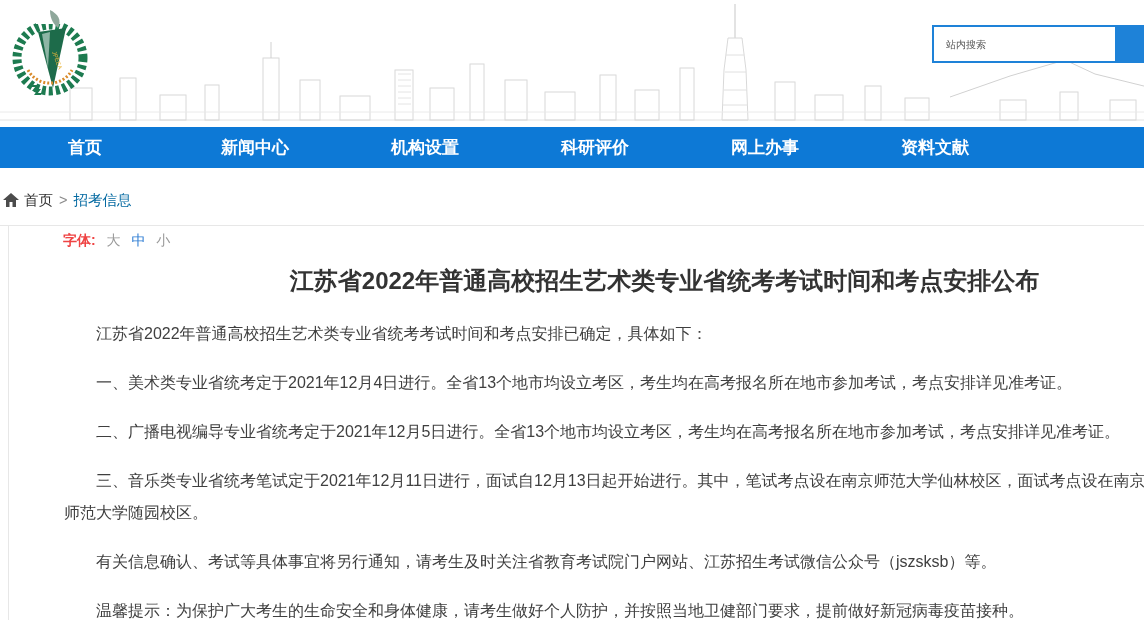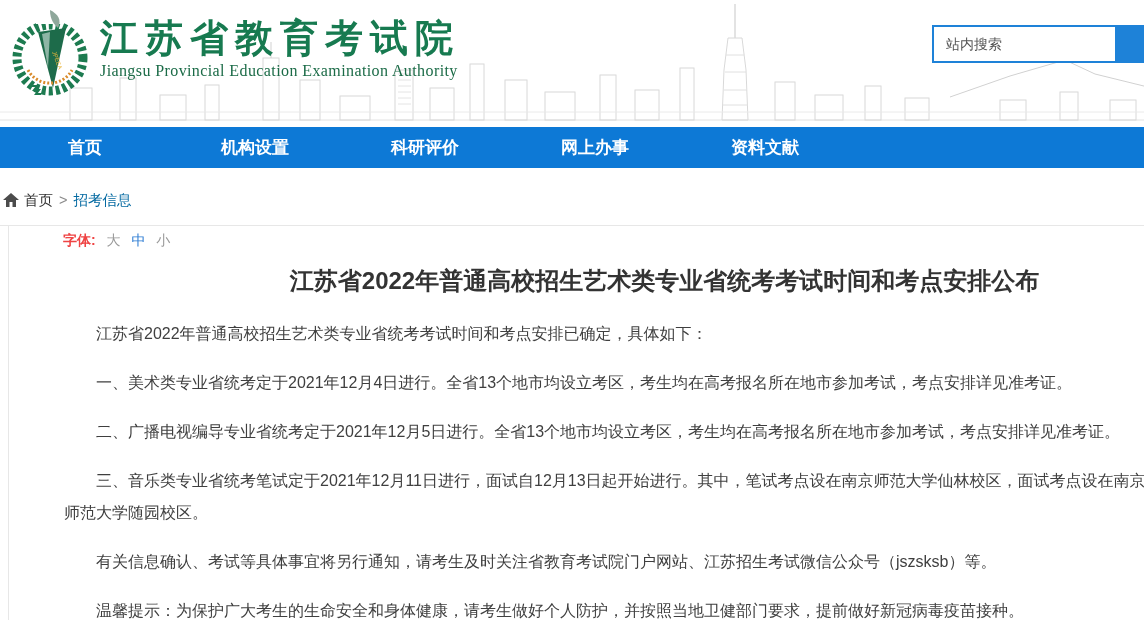--- a/index.html
+++ b/index.html
@@ -24,21 +24,21 @@
   .site-subtitle {
     font-family:"Liberation Serif","DejaVu Serif",serif;
     font-size:16px; color:#1b6b47; letter-spacing:0.4px; margin-top:2px; white-space:nowrap;
   }
   .search-box {
     position:absolute; left:932px; top:25px; width:248px; height:38px;
     border:2px solid #1e82d8; background:#ffffff;
   }
   .search-input {
     position:absolute; left:0; top:0; width:182px; height:100%;
-    border:none; outline:none; padding:0 0 0 12px; font-size:14px; color:#444;
+    border:none; outline:none; padding:0 0 0 12px; font-size:10px; color:#444;
     font-family:"Liberation Sans","DejaVu Sans",sans-serif; background:transparent;
   }
   .search-input::placeholder { color:#555; opacity:1; }
   .search-btn {
     position:absolute; right:0; top:0; width:63px; height:34px;
     background:#1e82d8; border:none; cursor:pointer;
   }
 
   
   .nav { height:41px; background:#0d79d6; display:flex; width:1320px; }
@@ -125,33 +125,30 @@
       <circle cx="42" cy="50" r="27" fill="#ffffff"></circle>
       <rect x="28" y="0" width="28" height="16" fill="#ffffff"></rect>
       <path d="M42 2 C50 6 54 12 50 20 C46 16 42 12 42 2 Z" fill="#8fa79b"></path>
       <path d="M30 24 L58 20 L45 80 Z" fill="#1d6b4a"></path>
       <path d="M34 26 L42 24 L40 60 Z" fill="#ffffff" opacity="0.5"></path>
       <text x="44" y="44" font-size="6" fill="#e8b43a" transform="rotate(70 44 44)" font-family="sans-serif">JPEEA</text>
       <path d="M20 62 A25 25 0 0 0 64 62" fill="none" stroke="#d98b2b" stroke-width="3" stroke-dasharray="2 2"></path>
       <path d="M24 78 h5 l-3 4 h5 l-3 4 h5" stroke="#1d7b50" stroke-width="2" fill="none"></path>
     </svg>
 
-    <div class="brand">
-      <div class="site-title">江苏省教育考试院</div>
-      <div class="site-subtitle">Jiangsu Provincial Education Examination Authority</div>
-    </div>
 
     <div class="search-box">
       <input class="search-input" type="text" placeholder="站内搜索" style="">
       <button class="search-btn"></button>
     </div>
   </div>
 
   <div class="nav">
     <div class="nav-item">首页</div>
+    <div class="nav-item">新闻中心</div>
     <div class="nav-item">机构设置</div>
     <div class="nav-item">科研评价</div>
     <div class="nav-item">网上办事</div>
     <div class="nav-item">资料文献</div>
   </div>
 
   <div class="breadcrumb">
     <span class="crumb-home-icon">
       <svg width="16" height="15" viewBox="0 0 16 15">
         <path d="M8 0 L16 7 H13 V14 H9.5 V9 H6.5 V14 H3 V7 H0 Z" fill="#4c4c4c"></path>

